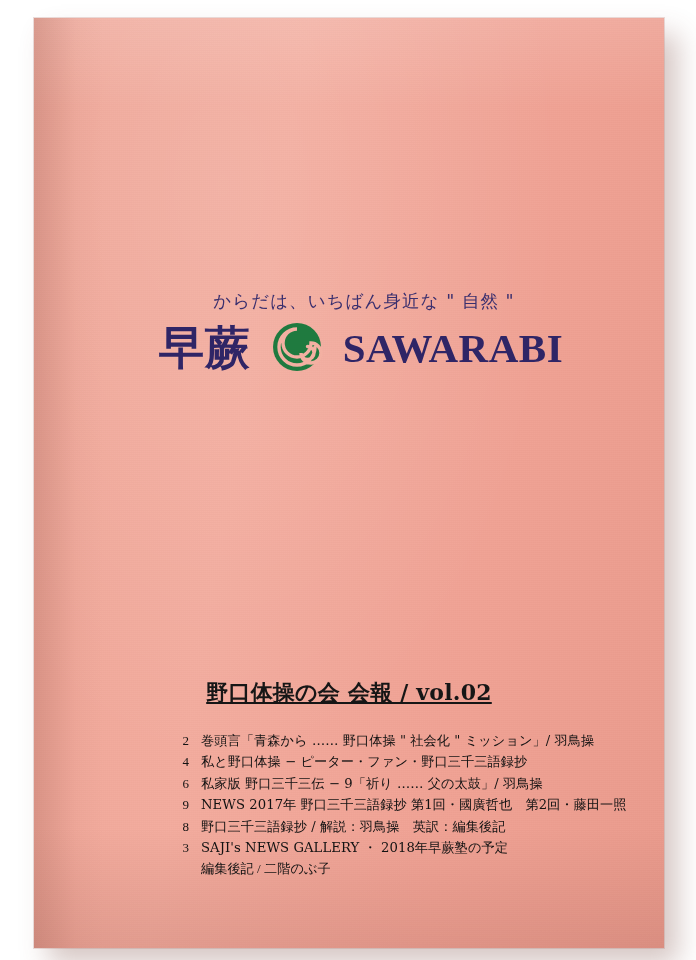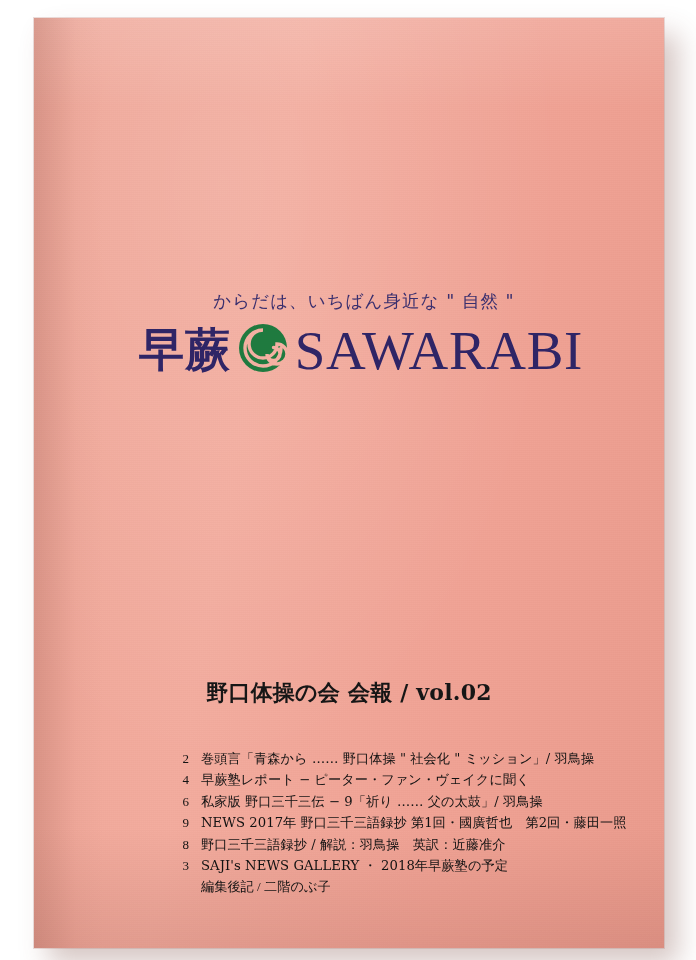--- a/index.html
+++ b/index.html
@@ -87,21 +87,21 @@
     color: #3a2f6e;
     margin: 0 0 8px 0;
     line-height: 1.3;
     padding-left: 30px;
   }
 
   .logo-row {
     display: flex;
     align-items: center;
     justify-content: center;
-    gap: 2px;
+    gap: 16px;
     padding-left: 24px;
   }
 
   .logo-jp {
     font-family: "DejaVu Serif", serif;
     font-weight: 700;
     font-size: 45px;
     color: #2f2566;
     letter-spacing: 0.02em;
     line-height: 1;
@@ -111,44 +111,46 @@
 
   .spiral-wrap {
     width: 52px;
     height: 52px;
     margin: 0 4px;
     display: inline-block;
   }
 
   .logo-en {
     font-family: "Liberation Serif", serif;
-    font-size: 55px;
+    font-size: 41px;
     color: #2f2566;
     letter-spacing: 0.012em;
     line-height: 1;
     position: relative;
     top: 2px;
+    font-weight: bold;
   }
 
   
   .contents {
     position: absolute;
     left: 0;
     right: 0;
     top: 660px;
   }
 
   .issue-title {
     text-align: center;
     font-family: "DejaVu Serif", serif;
     font-weight: 700;
     font-size: 22px;
     color: #161616;
     letter-spacing: 0.01em;
-    margin-bottom: 40px;
+    margin-bottom: 22px;
+    text-decoration: underline;
   }
 
   .toc {
     width: 400px;
     margin: 0 auto 0 auto;
     padding-left: 28px;
   }
 
   .toc-row {
     display: flex;
@@ -223,36 +225,36 @@
 
       <div class="toc">
 
         <div class="toc-row">
           <span class="toc-page">2</span>
           <span class="toc-text">巻頭言「青森から …… 野口体操 " 社会化 " ミッション」/ 羽鳥操</span>
         </div>
 
         <div class="toc-row">
           <span class="toc-page">4</span>
-          <span class="toc-text">早蕨塾レポート − ピーター・ファン・ヴェイクに聞く</span>
+          <span class="toc-text">私と野口体操 − ピーター・ファン・野口三千三語録抄</span>
         </div>
 
         <div class="toc-row">
           <span class="toc-page">6</span>
           <span class="toc-text">私家版 野口三千三伝 − 9「祈り …… 父の太鼓」/ 羽鳥操</span>
         </div>
 
         <div class="toc-row">
           <span class="toc-page">9</span>
           <span class="toc-text">NEWS 2017年 野口三千三語録抄 第1回・國廣哲也　第2回・藤田一照</span>
         </div>
 
         <div class="toc-row">
           <span class="toc-page">8</span>
-          <span class="toc-text">野口三千三語録抄 / 解説：羽鳥操　英訳：近藤准介</span>
+          <span class="toc-text">野口三千三語録抄 / 解説：羽鳥操　英訳：編集後記</span>
         </div>
 
         <div class="toc-row">
           <span class="toc-page">3</span>
           <span class="toc-text">SAJI's NEWS GALLERY ・ 2018年早蕨塾の予定</span>
         </div>
 
         <div class="toc-extra">編集後記 / 二階のぶ子</div>
 
       </div>

